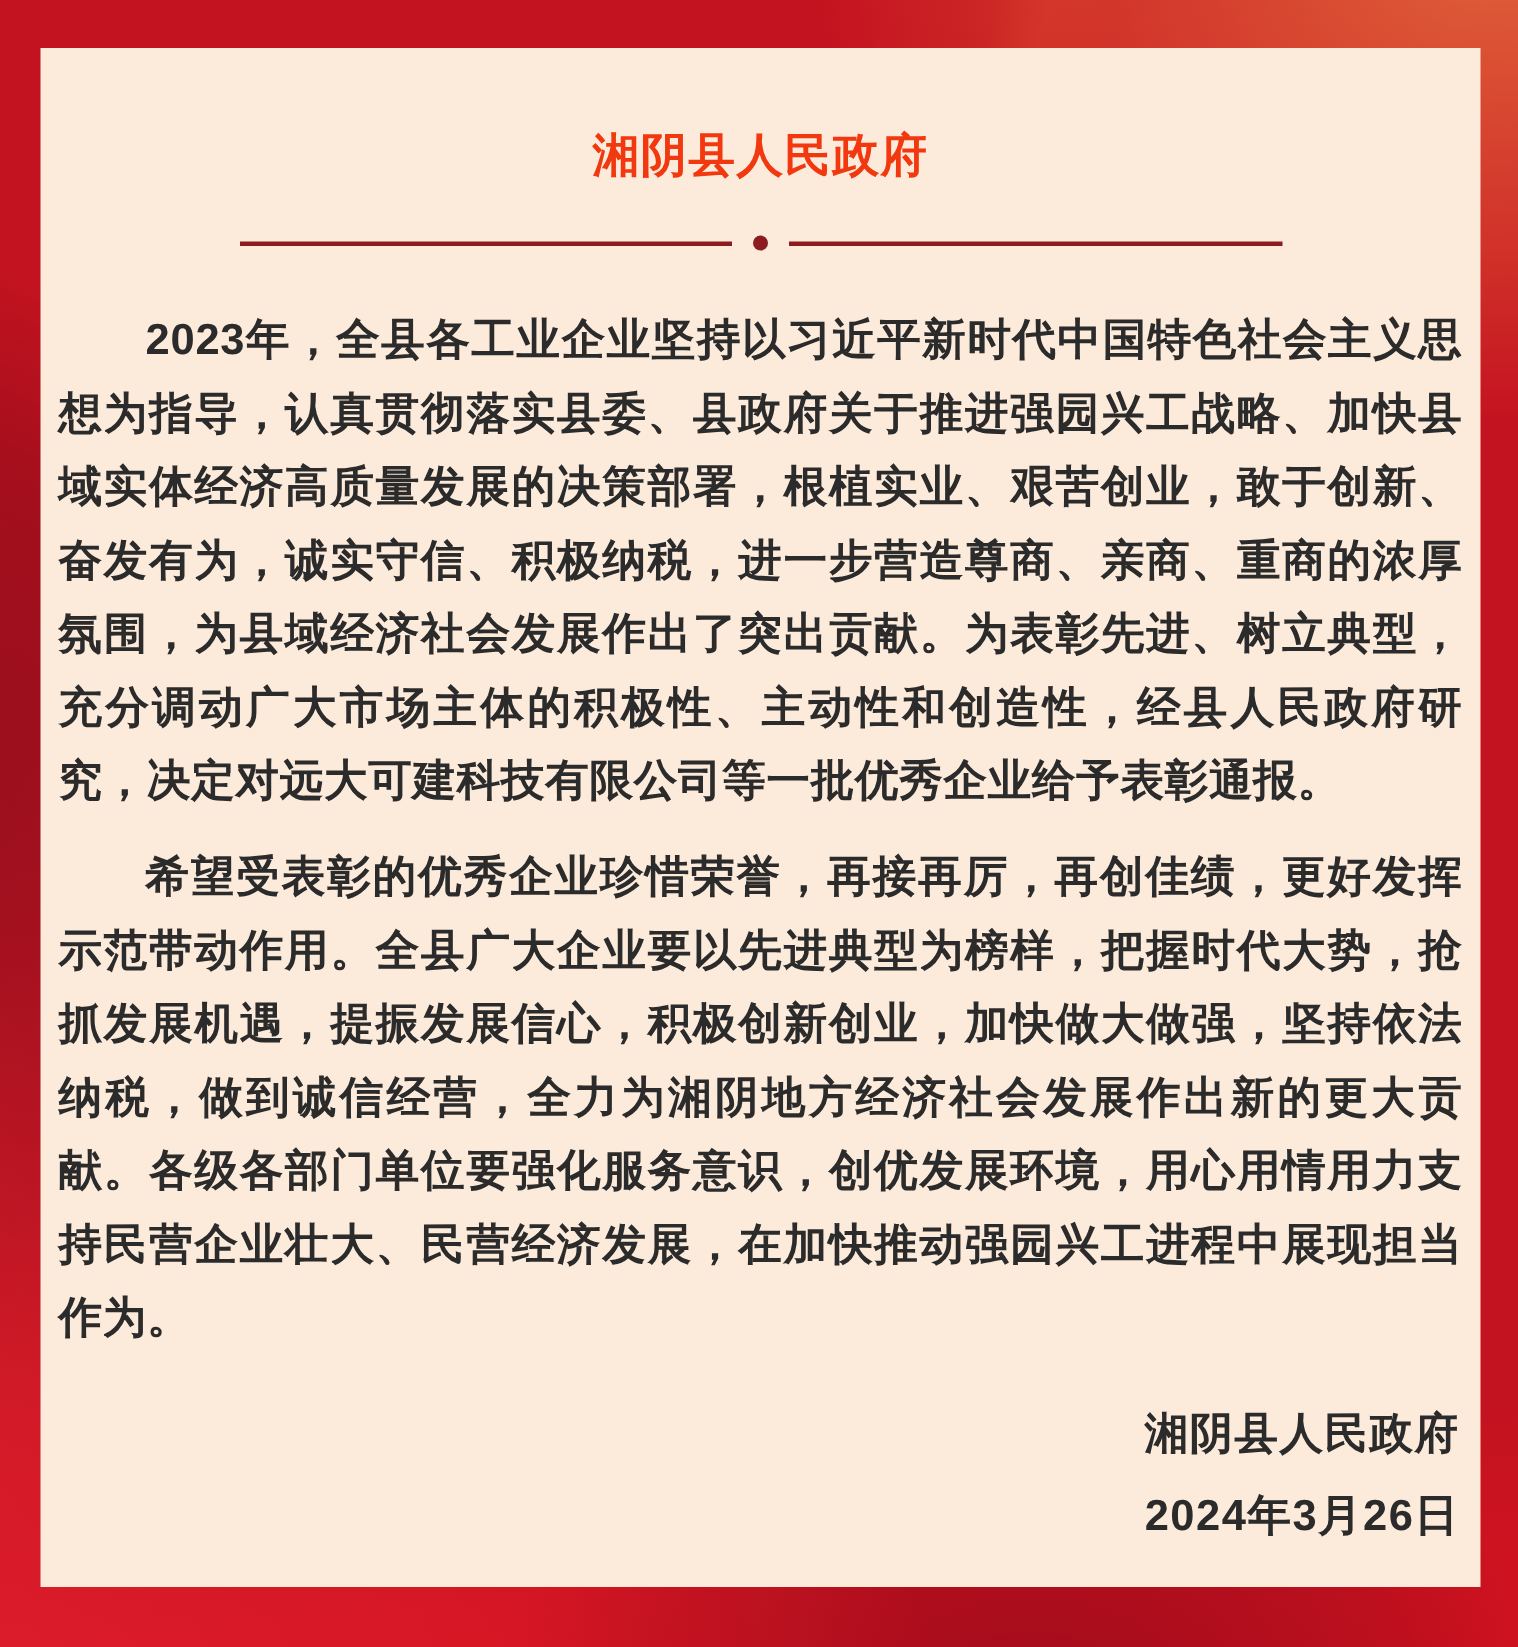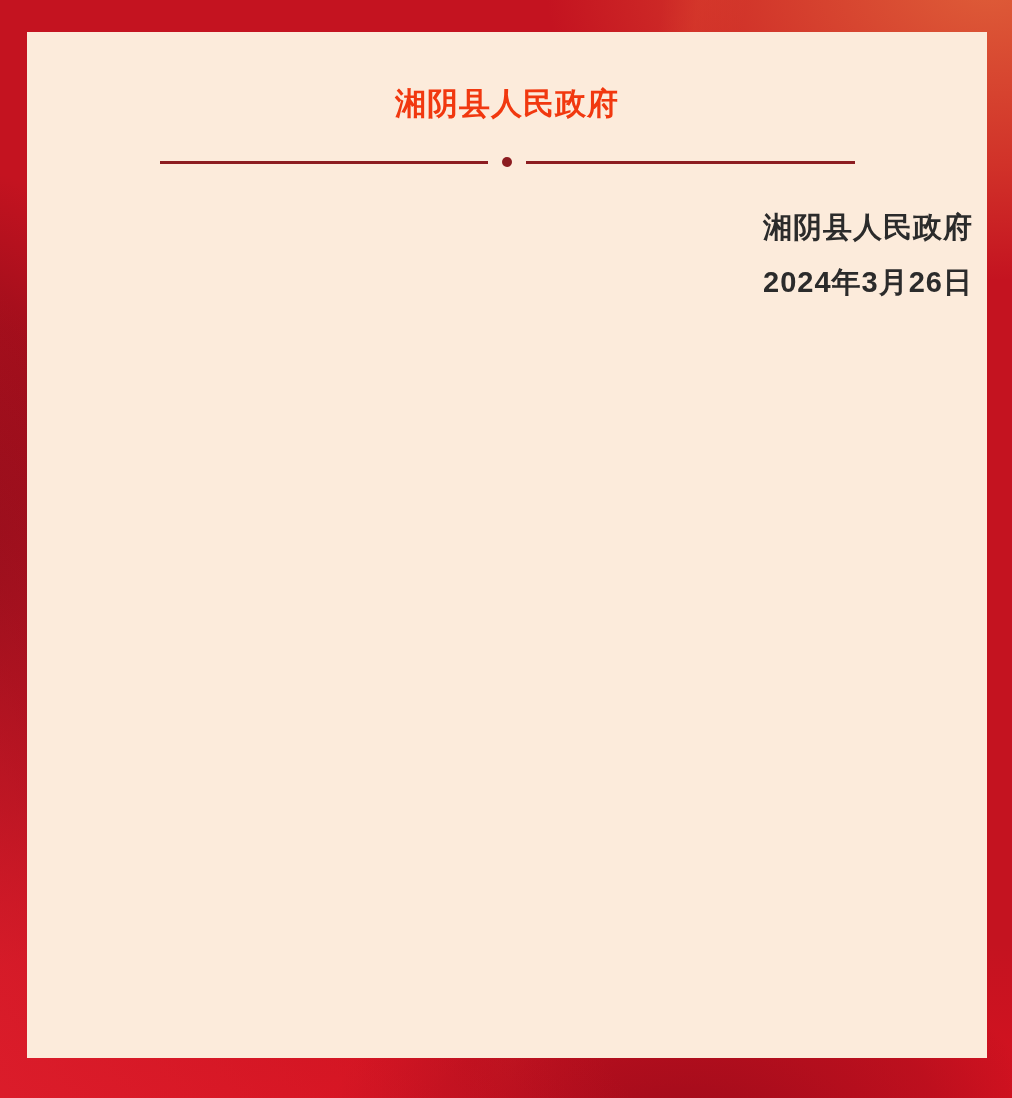--- a/index.html
+++ b/index.html
@@ -117,20 +117,22 @@
     <div class="doc-title">湘阴县人民政府</div>
 
 
     <div class="divider">
       <span class="line"></span>
       <span class="dot"></span>
       <span class="line"></span>
     </div>
 
     <div class="doc-body">
+      <p class="doc-paragraph">2023年，全县各工业企业坚持以习近平新时代中国特色社会主义思想为指导，认真贯彻落实县委、县政府关于推进强园兴工战略、加快县域实体经济高质量发展的决策部署，根植实业、艰苦创业，敢于创新、奋发有为，诚实守信、积极纳税，进一步营造尊商、亲商、重商的浓厚氛围，为县域经济社会发展作出了突出贡献。为表彰先进、树立典型，充分调动广大市场主体的积极性、主动性和创造性，经县人民政府研究，决定对远大可建科技有限公司等一批优秀企业给予表彰通报。</p>
+      <p class="doc-paragraph">希望受表彰的优秀企业珍惜荣誉，再接再厉，再创佳绩，更好发挥示范带动作用。全县广大企业要以先进典型为榜样，把握时代大势，抢抓发展机遇，提振发展信心，积极创新创业，加快做大做强，坚持依法纳税，做到诚信经营，全力为湘阴地方经济社会发展作出新的更大贡献。各级各部门单位要强化服务意识，创优发展环境，用心用情用力支持民营企业壮大、民营经济发展，在加快推动强园兴工进程中展现担当作为。</p>
     </div>
 
     <div class="signature-block">
       <div class="signature-name">湘阴县人民政府</div>
       <div class="signature-date">2024年3月26日</div>
     </div>
 
   </div>
 </div>
 

